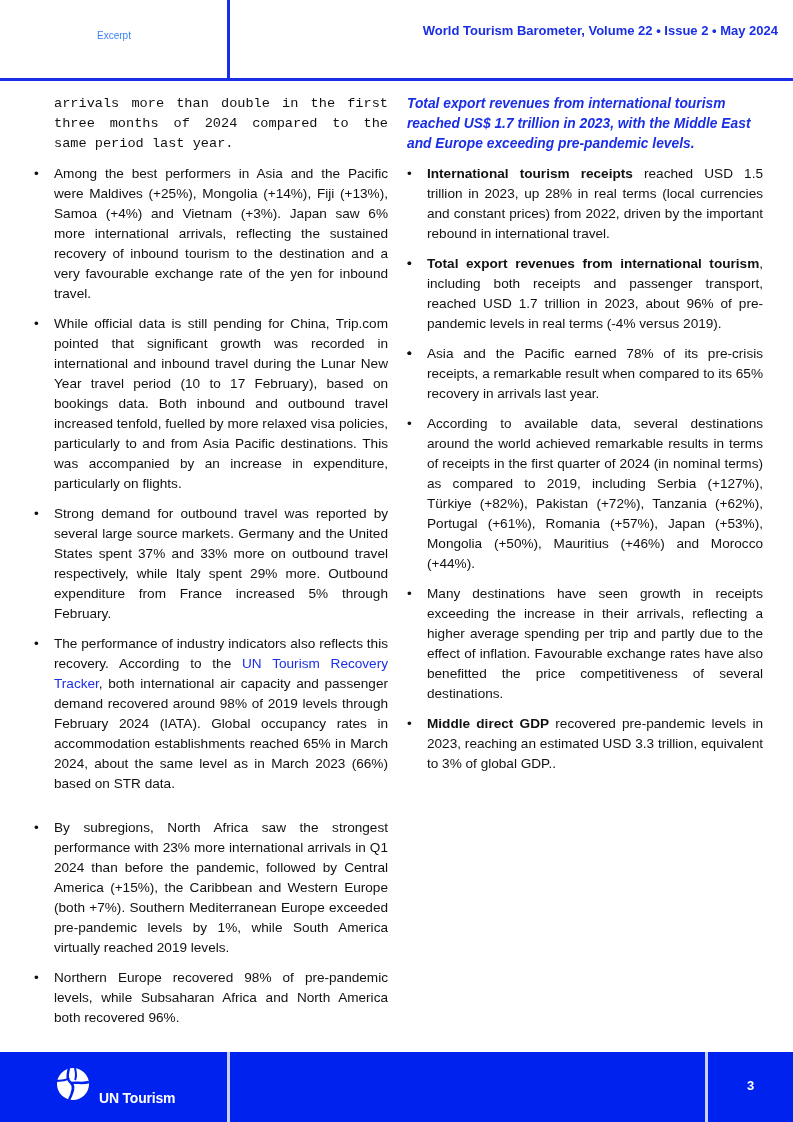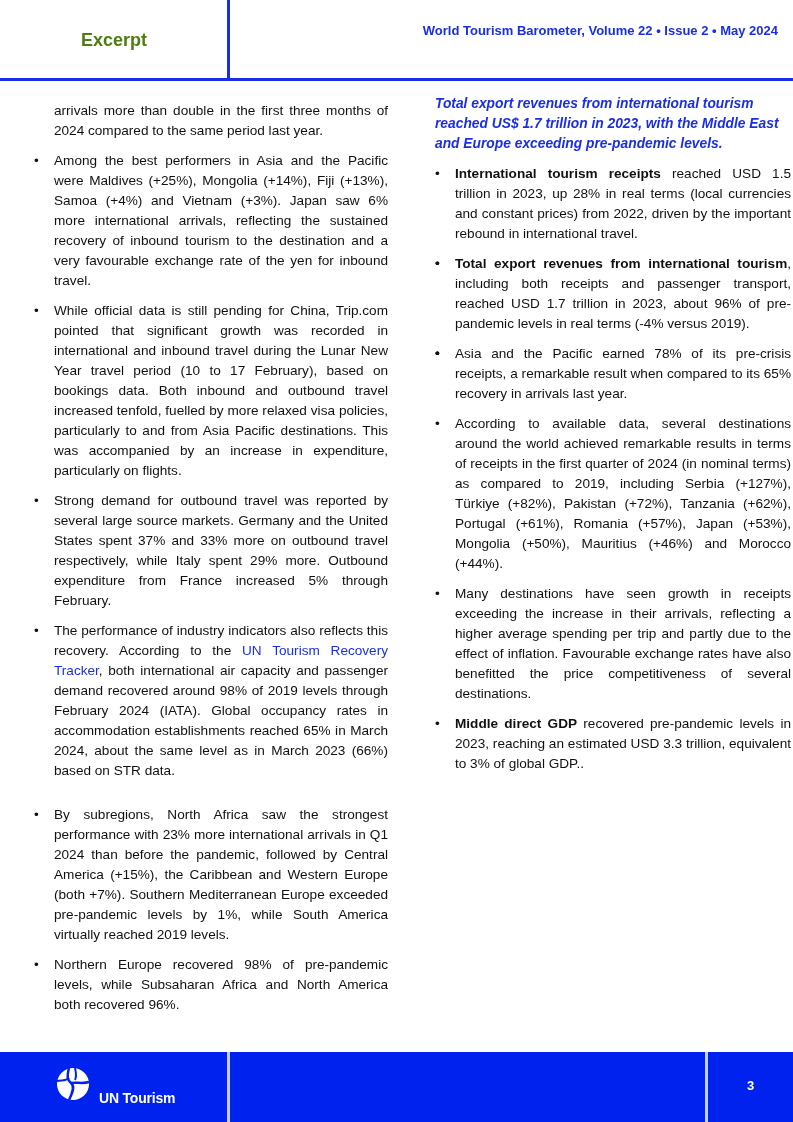--- a/index.html
+++ b/index.html
@@ -1,28 +1,28 @@
 <!DOCTYPE html>
 <html><head>
   <meta charset="utf-8">
   <style>
     html, body { margin:0; padding:0; }
     body { width:793px; height:1122px; position:relative; background:#ffffff; overflow:hidden;
       font-family:"Liberation Sans", sans-serif; color:#111; }
     .hdr-vline { position:absolute; left:227px; top:0; width:3px; height:80px; background:#1a2ee6; }
     .hdr-hline { position:absolute; left:0; top:78px; width:793px; height:3px; background:#1a2ee6; }
     .hdr-left { position:absolute; left:0; top:30px; width:228px; text-align:center;
-      color:#4d7c0f; font-weight:bold; font-size:18px; }
+      color:#3b82f6; font-weight:normal; font-size:10px; }
     .hdr-right { position:absolute; left:232px; top:23px; width:546px; text-align:right;
       color:#1a2ee6; font-weight:bold; font-size:13px; }
 
     .col { position:absolute; top:94px; font-size:13.6px; line-height:20px; }
     .col-left { left:34px; width:354px; }
-    .col-right { left:407px; width:356px;margin-left:28px; }
-    .para { text-align:justify; margin:7px 0 10px 20px; }
+    .col-right { left:407px; width:356px; }
+    .para { text-align:justify; margin:0 0 10px 20px;font-family:Liberation Mono, monospace; }
     ul { list-style:none; margin:0; padding:0; }
     li { position:relative; padding-left:20px; text-align:justify; margin-bottom:10px; }
     li .bullet { position:absolute; left:0; top:0; width:14px; text-align:left; }
     .section-title { color:#1a2ee6; font-weight:bold; font-style:italic; font-size:13.8px; line-height:20px; margin:0 0 10px 0; }
     .link { color:#1a2ee6; cursor:pointer; }
     b { font-weight:bold; }
     .gap { height:14px; }
 
     .footer { position:absolute; left:0; top:1052px; width:793px; height:70px; background:#0022ee; }
     .ftr-div1 { position:absolute; left:227px; top:1052px; width:3px; height:70px; background:#c8cffa; }

